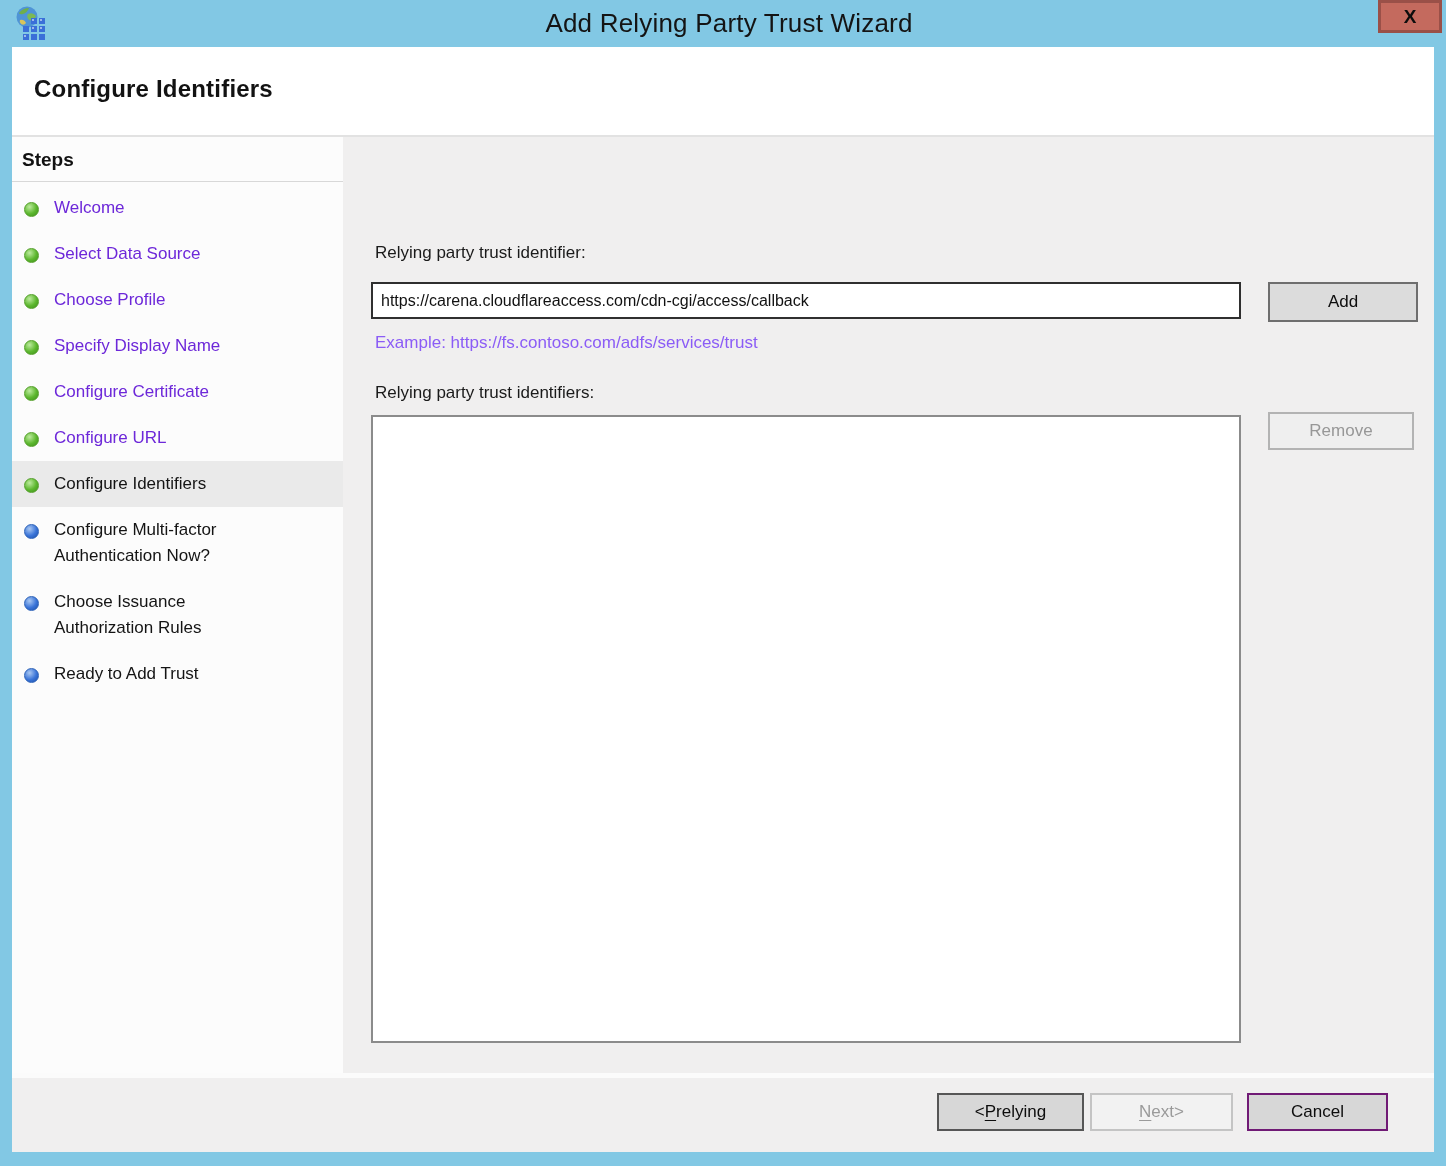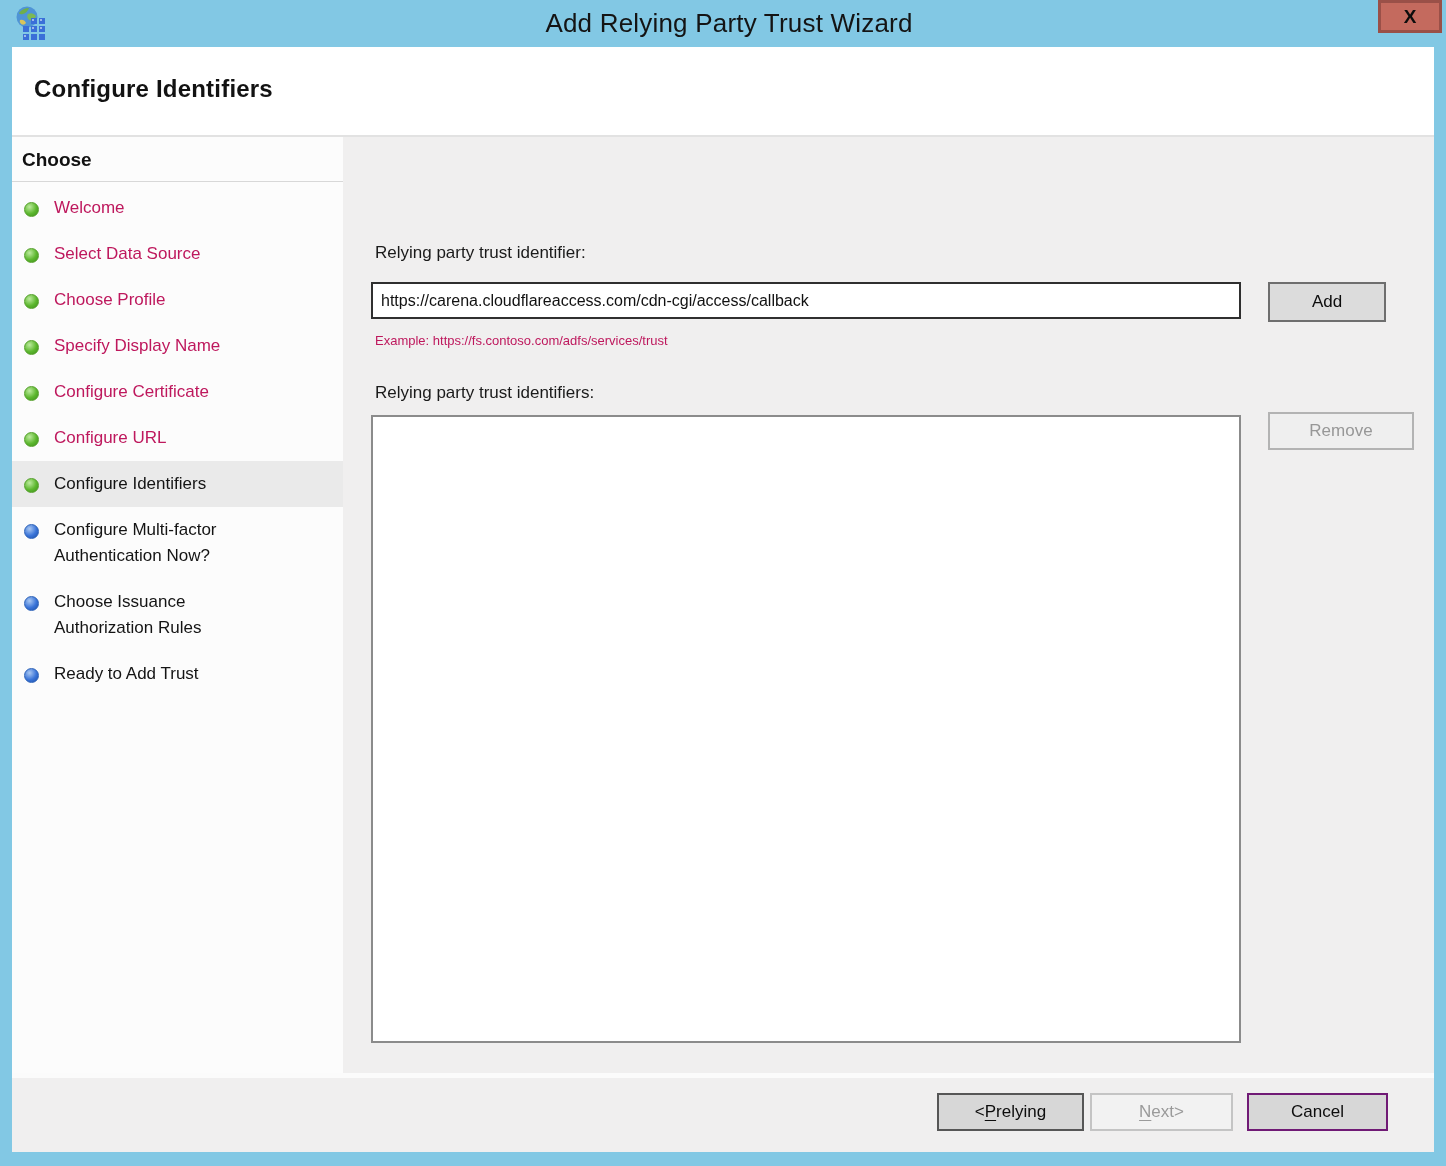--- a/index.html
+++ b/index.html
@@ -31,38 +31,38 @@
   .steps-divider{position:absolute;left:0;top:44px;width:331px;height:1px;background:#d8d8d8;}
   .steps-list{position:absolute;left:0;top:48px;width:331px;}
   .step{display:flex;align-items:flex-start;padding:10px 6px 10px 12px;}
   .step.current{background:#eaeaea;}
   .bullet{flex:0 0 13px;width:13px;height:13px;border-radius:50%;margin:7px 15px 0 0;}
   .bullet.done{background:radial-gradient(circle at 35% 30%,#bdeb9e,#5cb72e 55%,#3e8f1c);
       border:1px solid #54a02a;}
   .bullet.todo{background:radial-gradient(circle at 35% 30%,#aac8f2,#3a74d8 55%,#1d4fa8);
       border:1px solid #2c62b8;}
   .step-label{font-size:17px;line-height:26px;white-space:pre-line;}
-  .step.done .step-label{color:#be185d;}
+  .step.done .step-label{color:#6d28d9;}
   .step.current .step-label{color:#141414;}
   .step.todo .step-label{color:#141414;}
 
   
   .content{position:absolute;left:343px;top:137px;width:1091px;height:941px;background:#f0efef;}
   .intro{position:absolute;left:32px;top:24px;width:1022px;
       font-size:17px;line-height:27px;color:#1a1a1a;}
   .field-label{position:absolute;font-size:17px;color:#1a1a1a;}
   .lbl-identifier{left:32px;top:106px;}
   .identifier-input{position:absolute;left:28px;top:145px;width:870px;height:37px;
       box-sizing:border-box;background:#fff;border:2px solid #2f2f2f;
       font-family:inherit;font-size:16px;color:#111;padding:4px 8px;outline:none;}
   .btn{position:absolute;box-sizing:border-box;display:flex;align-items:center;justify-content:center;
       font-family:inherit;font-size:17px;cursor:pointer;}
-  .btn-add{left:925px;top:145px;width:118px;height:40px;
+  .btn-add{left:925px;top:145px;width:150px;height:40px;
       background:#dcdcdc;border:2px solid #6e6e6e;color:#0d0d0d;}
-  .example{position:absolute;left:32px;top:196px;font-size:13px;color:#be185d;}
+  .example{position:absolute;left:32px;top:196px;font-size:17px;color:#8b5cf6;}
   .lbl-identifiers{left:32px;top:246px;}
   .listbox{position:absolute;left:28px;top:278px;width:870px;height:628px;
       box-sizing:border-box;background:#ffffff;border:2px solid #8b8b8b;}
   .btn-remove{left:925px;top:275px;width:146px;height:38px;
       background:#efefef;border:2px solid #b3b3b3;color:#979797;cursor:default;}
 
   
   .footer{position:absolute;left:12px;top:1073px;width:1422px;height:79px;
       background:#f0efef;border-top:5px solid #fbfbfb;box-sizing:border-box;}
   .btn-prev{left:925px;top:15px;width:147px;height:38px;
@@ -104,21 +104,21 @@
     </svg>
     <div class="title">Add Relying Party Trust Wizard</div>
     <div class="close-btn">X</div>
   </div>
 
   <div class="header">
     <h1>Configure Identifiers</h1>
   </div>
 
   <div class="sidebar">
-    <div class="steps-heading">Choose</div>
+    <div class="steps-heading">Steps</div>
     <div class="steps-divider"></div>
     <div class="steps-list">
       <div class="step done">
         <span class="bullet done"></span>
         <span class="step-label">Welcome</span>
       </div>
       <div class="step done">
         <span class="bullet done"></span>
         <span class="step-label">Select Data Source</span>
       </div>

